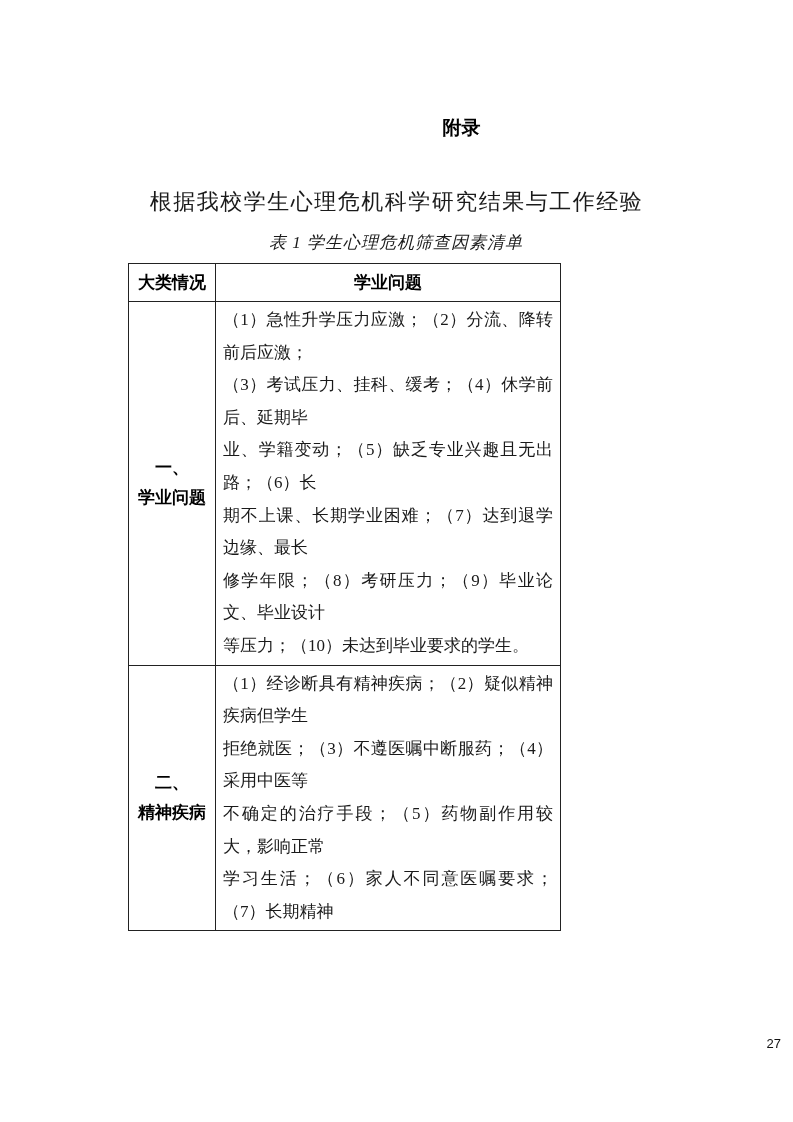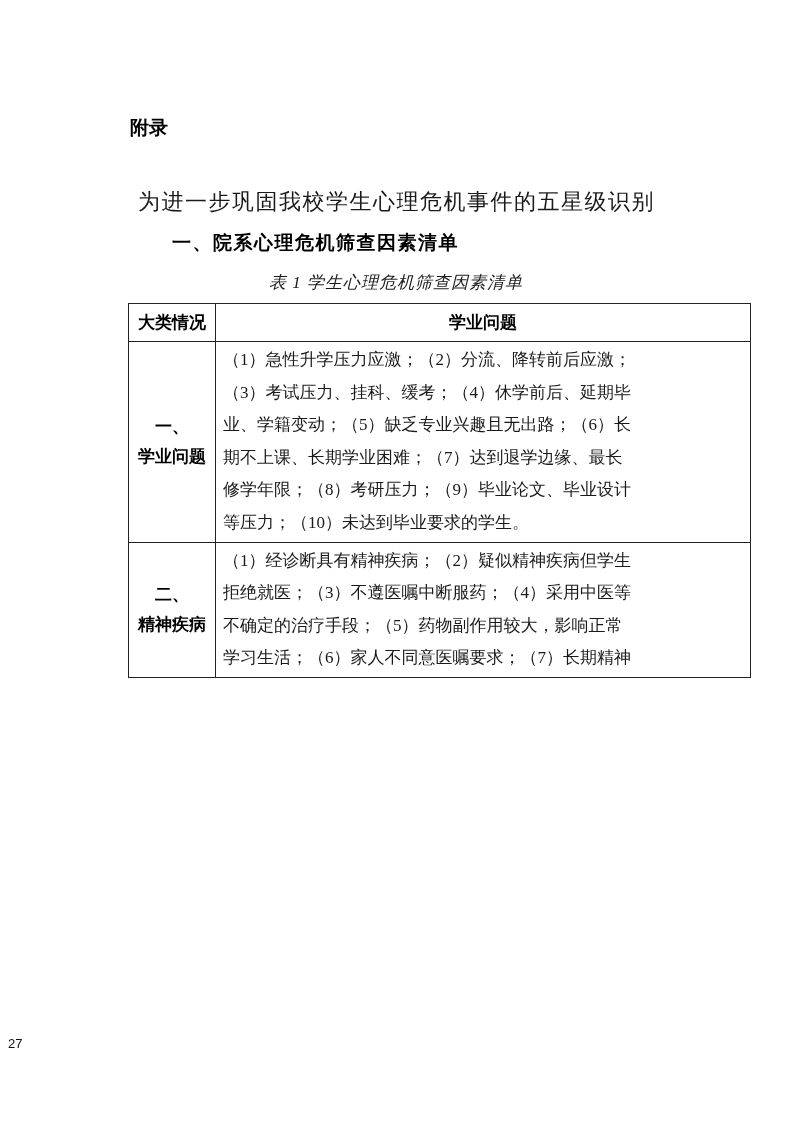--- a/index.html
+++ b/index.html
@@ -17,20 +17,21 @@
     padding-top: 116px;
     position: relative;
   }
   .appendix {
     margin-left: 130px;
     font-family: "Liberation Sans", "DejaVu Sans", sans-serif;
     font-weight: bold;
     font-size: 19px;
     line-height: 24px;
     color: #000000;
+    text-align: center;
   }
   .doc-title {
     margin: 40px 128px 0 128px;
     text-align: center;
     font-size: 22px;
     font-weight: normal;
     line-height: 43px;
     letter-spacing: 1.5px;
     color: #1a1a1a;
   }
@@ -58,21 +59,21 @@
     margin: 6px 129px 0 128px;
     text-align: center;
     font-size: 17px;
     line-height: 28px;
     letter-spacing: 1px;
     color: #1a1a1a;
     font-style: italic;
   }
   table.factor-table {
     margin: 6px 0 0 128px;
-    width: 623px;
+    width: 433px;
     border-collapse: collapse;
     table-layout: fixed;
   }
   table.factor-table th, table.factor-table td {
     border: 1px solid #222222;
     vertical-align: middle;
   }
   table.factor-table th {
     height: 38px;
     font-family: "Liberation Sans", "DejaVu Sans", sans-serif;
@@ -94,42 +95,40 @@
   td.detail-cell {
     padding: 2px 7px;
     font-size: 17px;
     line-height: 32.6px;
     white-space: pre-line;
     text-align: justify;
     color: #1a1a1a;
   }
   .page-number {
     position: absolute;
-    left: 0; right: 0;
+    left: 0; right: 12px;
     top: 1036px;
-    text-align: left;
+    text-align: right;
     font-family: "Liberation Sans", "DejaVu Sans", sans-serif;
     font-size: 13px;
     color: #111111;
-    padding-left: 8px;
   }
 </style>
 </head>
 <body>
 
 <div class="page">
 
   <h2 class="appendix">附录</h2>
 
   <h1 class="doc-title">
-    <span class="title-line">为进一步巩固我校学生心理危机事件的五星级识别</span>
+    <span class="title-line">根据我校学生心理危机科学研究结果与工作经验</span>
   </h1>
 
 
-  <h3 class="section-heading">一、院系心理危机筛查因素清单</h3>
 
 
   <div class="table-caption">表 1 学生心理危机筛查因素清单</div>
 
   <table class="factor-table">
     <thead>
       <tr>
         <th class="col-category">大类情况</th>
         <th>学业问题</th>
       </tr>

